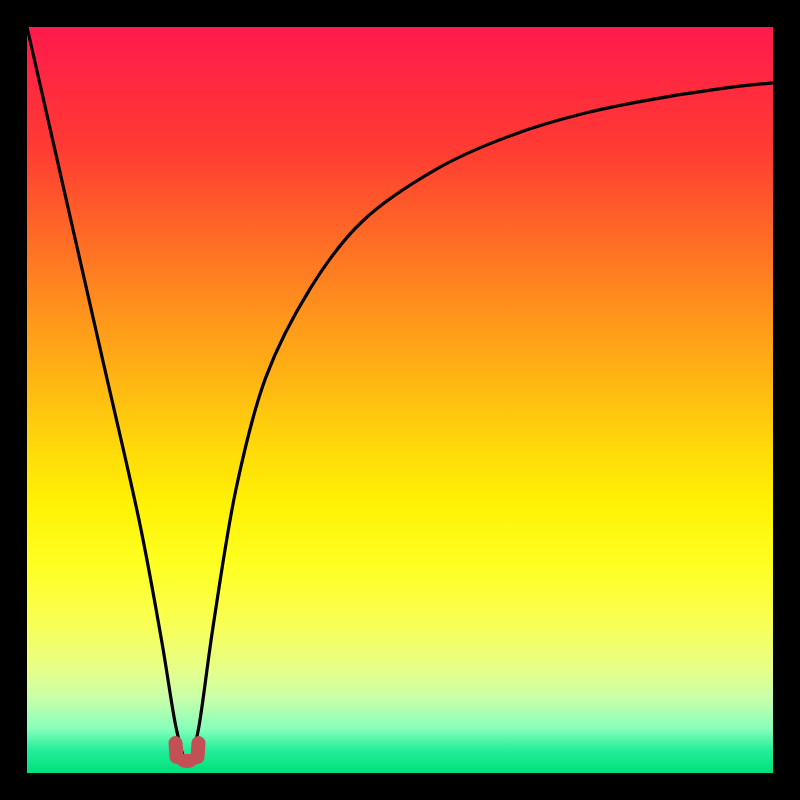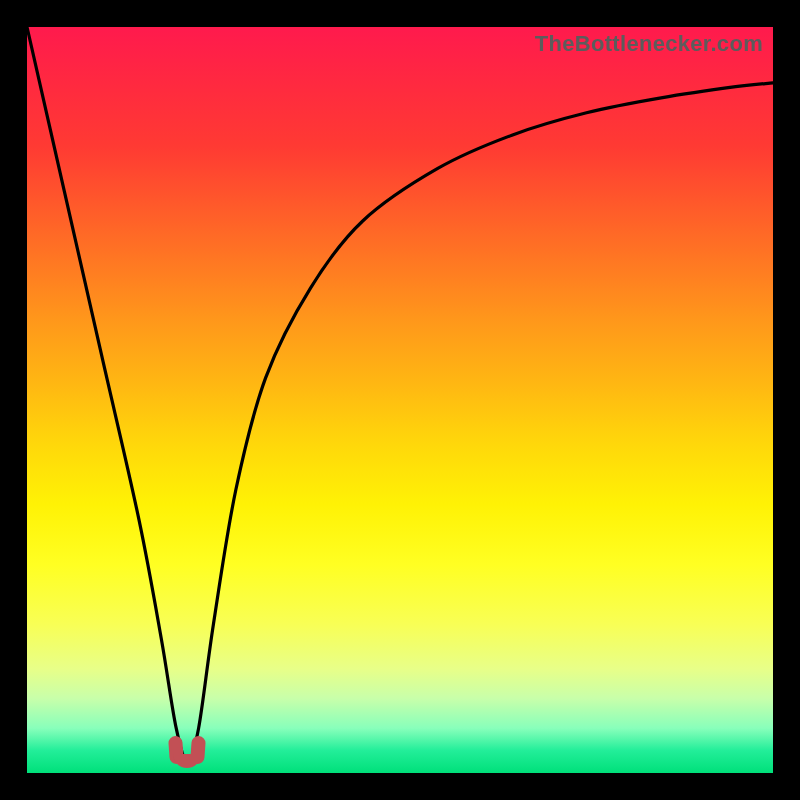--- a/index.html
+++ b/index.html
@@ -72,21 +72,20 @@
     background: #c25055;
     border-bottom-left-radius: 14px;
     border-bottom-right-radius: 14px;
   }
 </style>
 </head>
 <body>
 
 <div class="frame">
   <div class="plot-area">
-    <div class="watermark">TheBottlenecker.com</div>
 
     <svg class="curve" viewBox="0 0 746 746" preserveAspectRatio="none">
       <path fill="none" stroke="#000" stroke-width="3.2" stroke-linecap="round" stroke-linejoin="round" d="M 0.0 0.0 C 6.2 27.4, 24.9 109.4, 37.3 164.1 C 49.7 218.8, 62.2 273.5, 74.6 328.2 C 87.0 382.9, 102.0 445.1, 111.9 492.4 C 121.8 539.6, 128.1 576.9, 134.3 611.7 C 140.5 646.5, 144.8 680.7, 149.2 701.2 C 153.6 721.8, 156.7 734.8, 160.4 734.8 C 164.1 734.8, 167.2 724.2, 171.6 701.2 C 175.9 678.2, 180.3 636.6, 186.5 596.8 C 192.7 557.0, 200.2 503.5, 208.9 462.5 C 217.6 421.5, 226.3 384.2, 238.7 350.6 C 251.2 317.1, 267.3 287.2, 283.5 261.1 C 299.6 235.0, 314.6 213.9, 335.7 194.0 C 356.8 174.1, 385.4 156.0, 410.3 141.7 C 435.2 127.4, 460.0 117.5, 484.9 108.2 C 509.8 98.8, 534.6 92.0, 559.5 85.8 C 584.4 79.6, 609.2 75.2, 634.1 70.9 C 659.0 66.5, 690.0 62.2, 708.7 59.7 C 727.3 57.2, 739.8 56.6, 746.0 55.9"></path>
     </svg>
 
     <div class="marker" style="left: 142.39px; top: 708.81px;">
       <div class="arm left"></div>
       <div class="arm right"></div>
       <div class="bowl"></div>
     </div>

